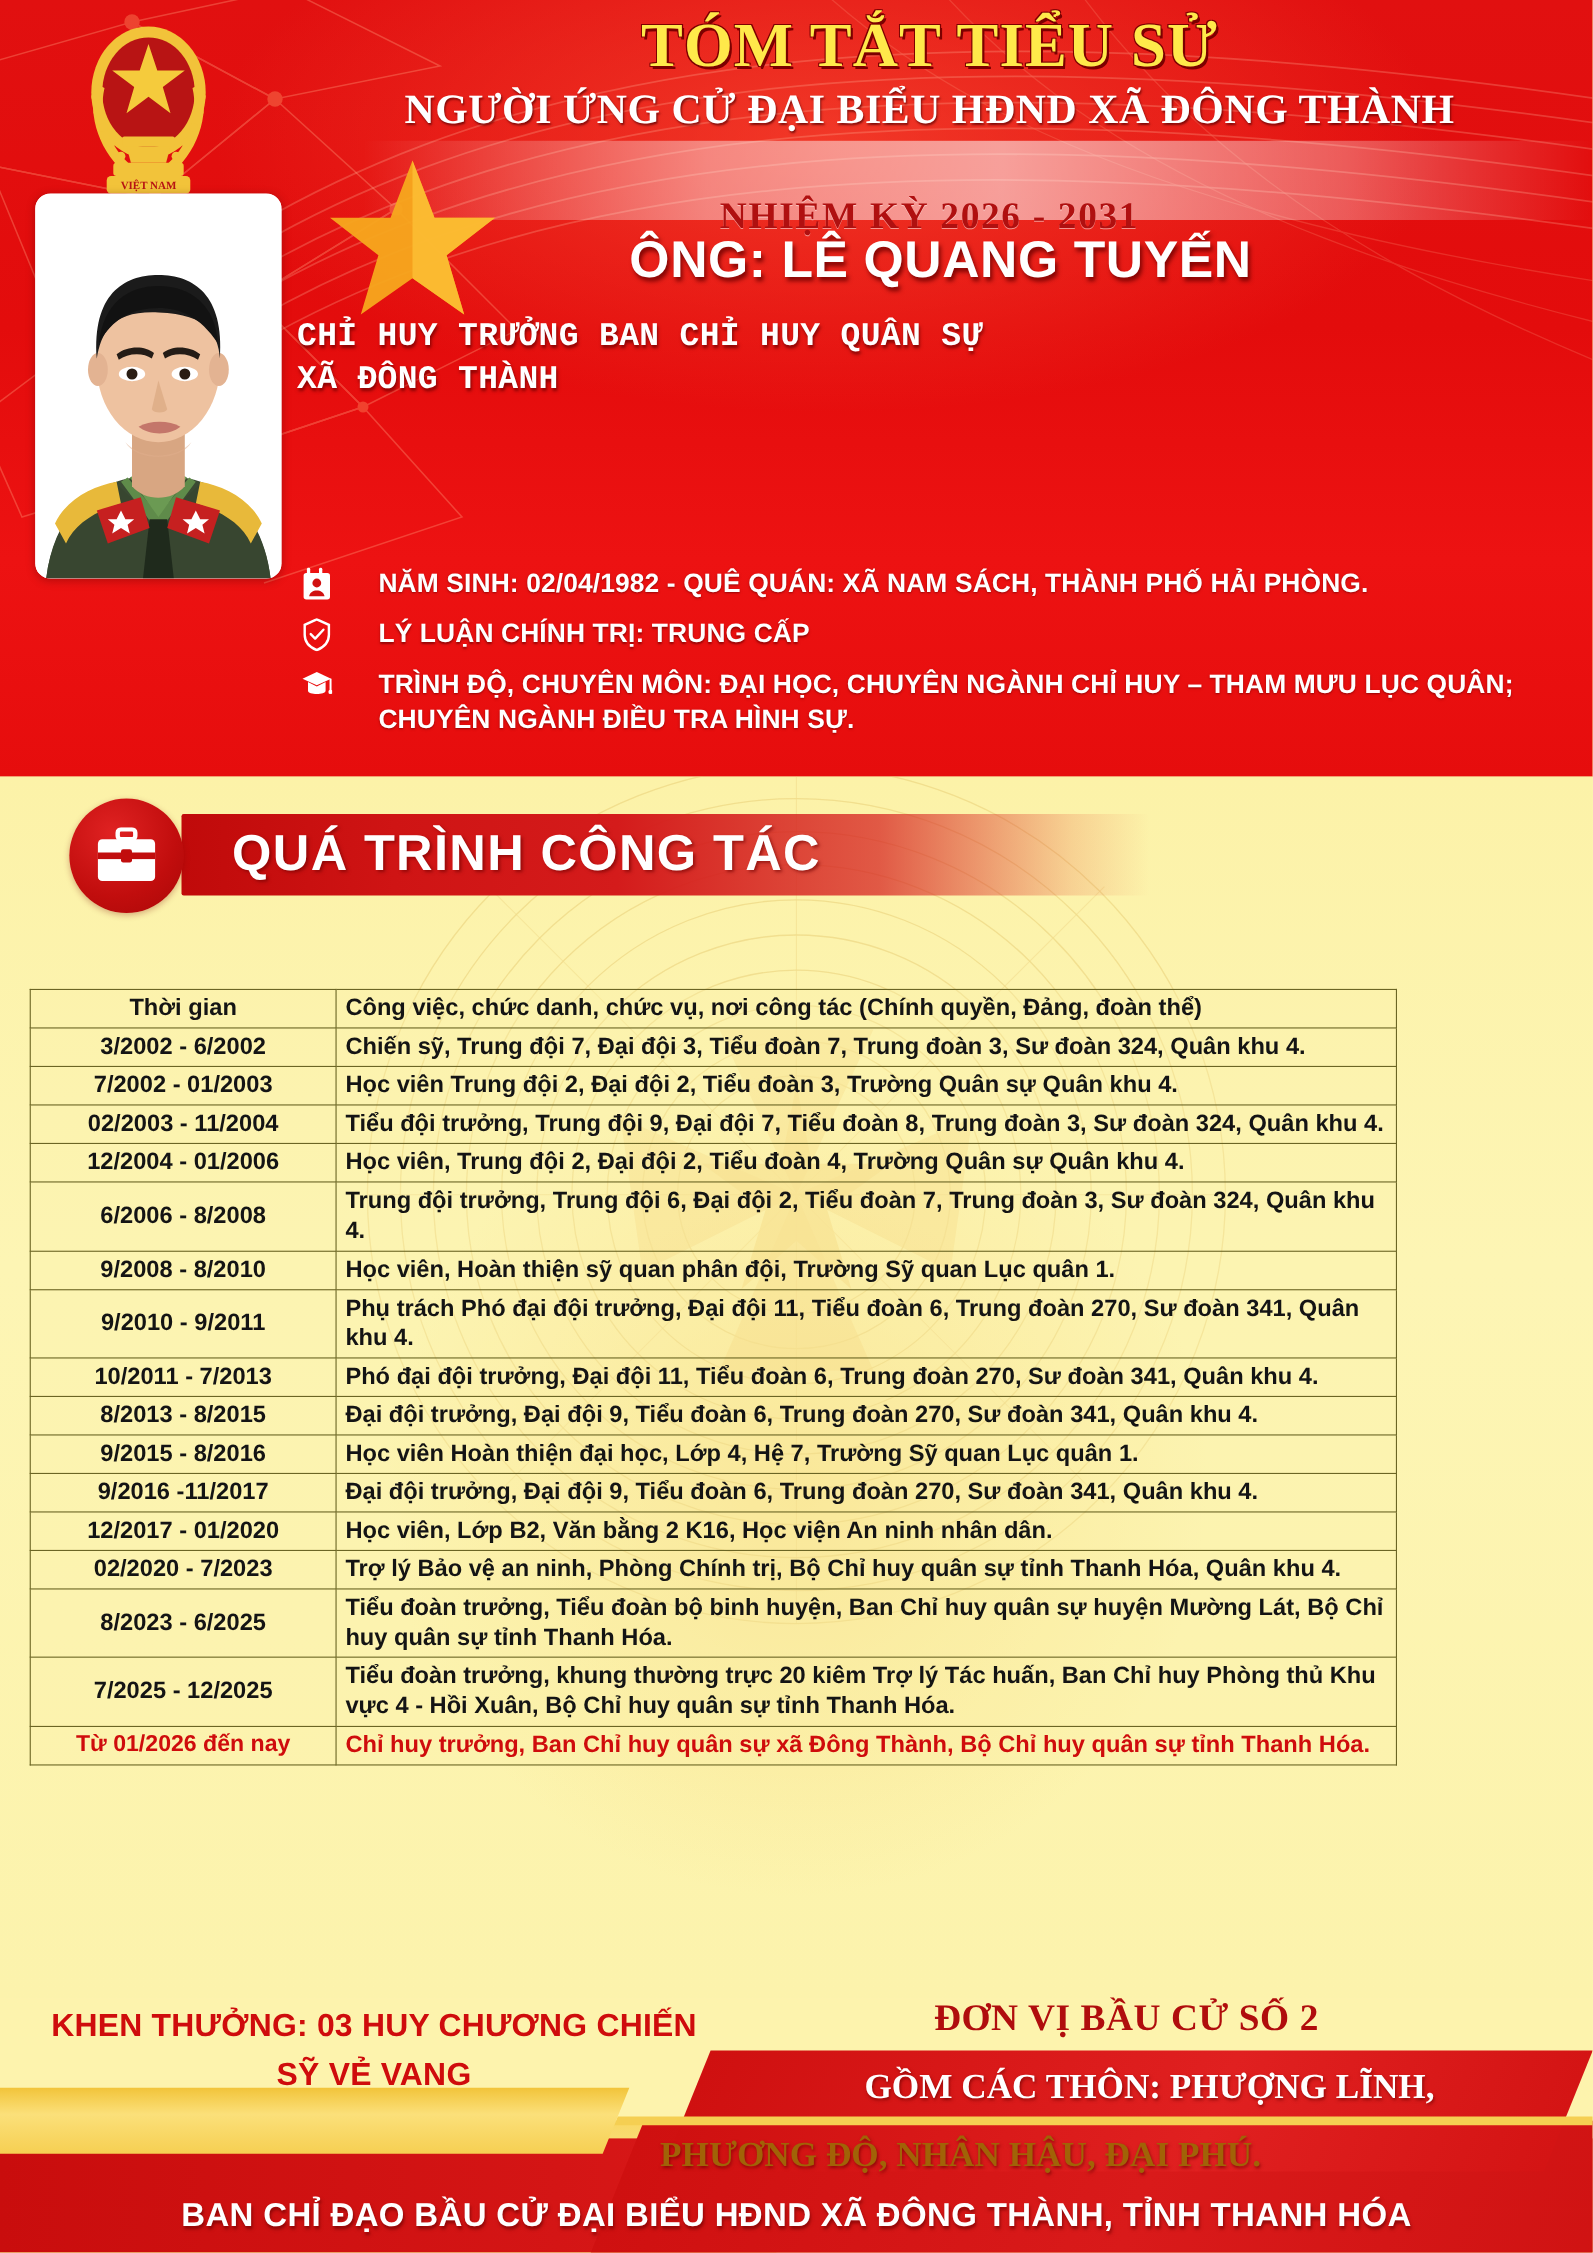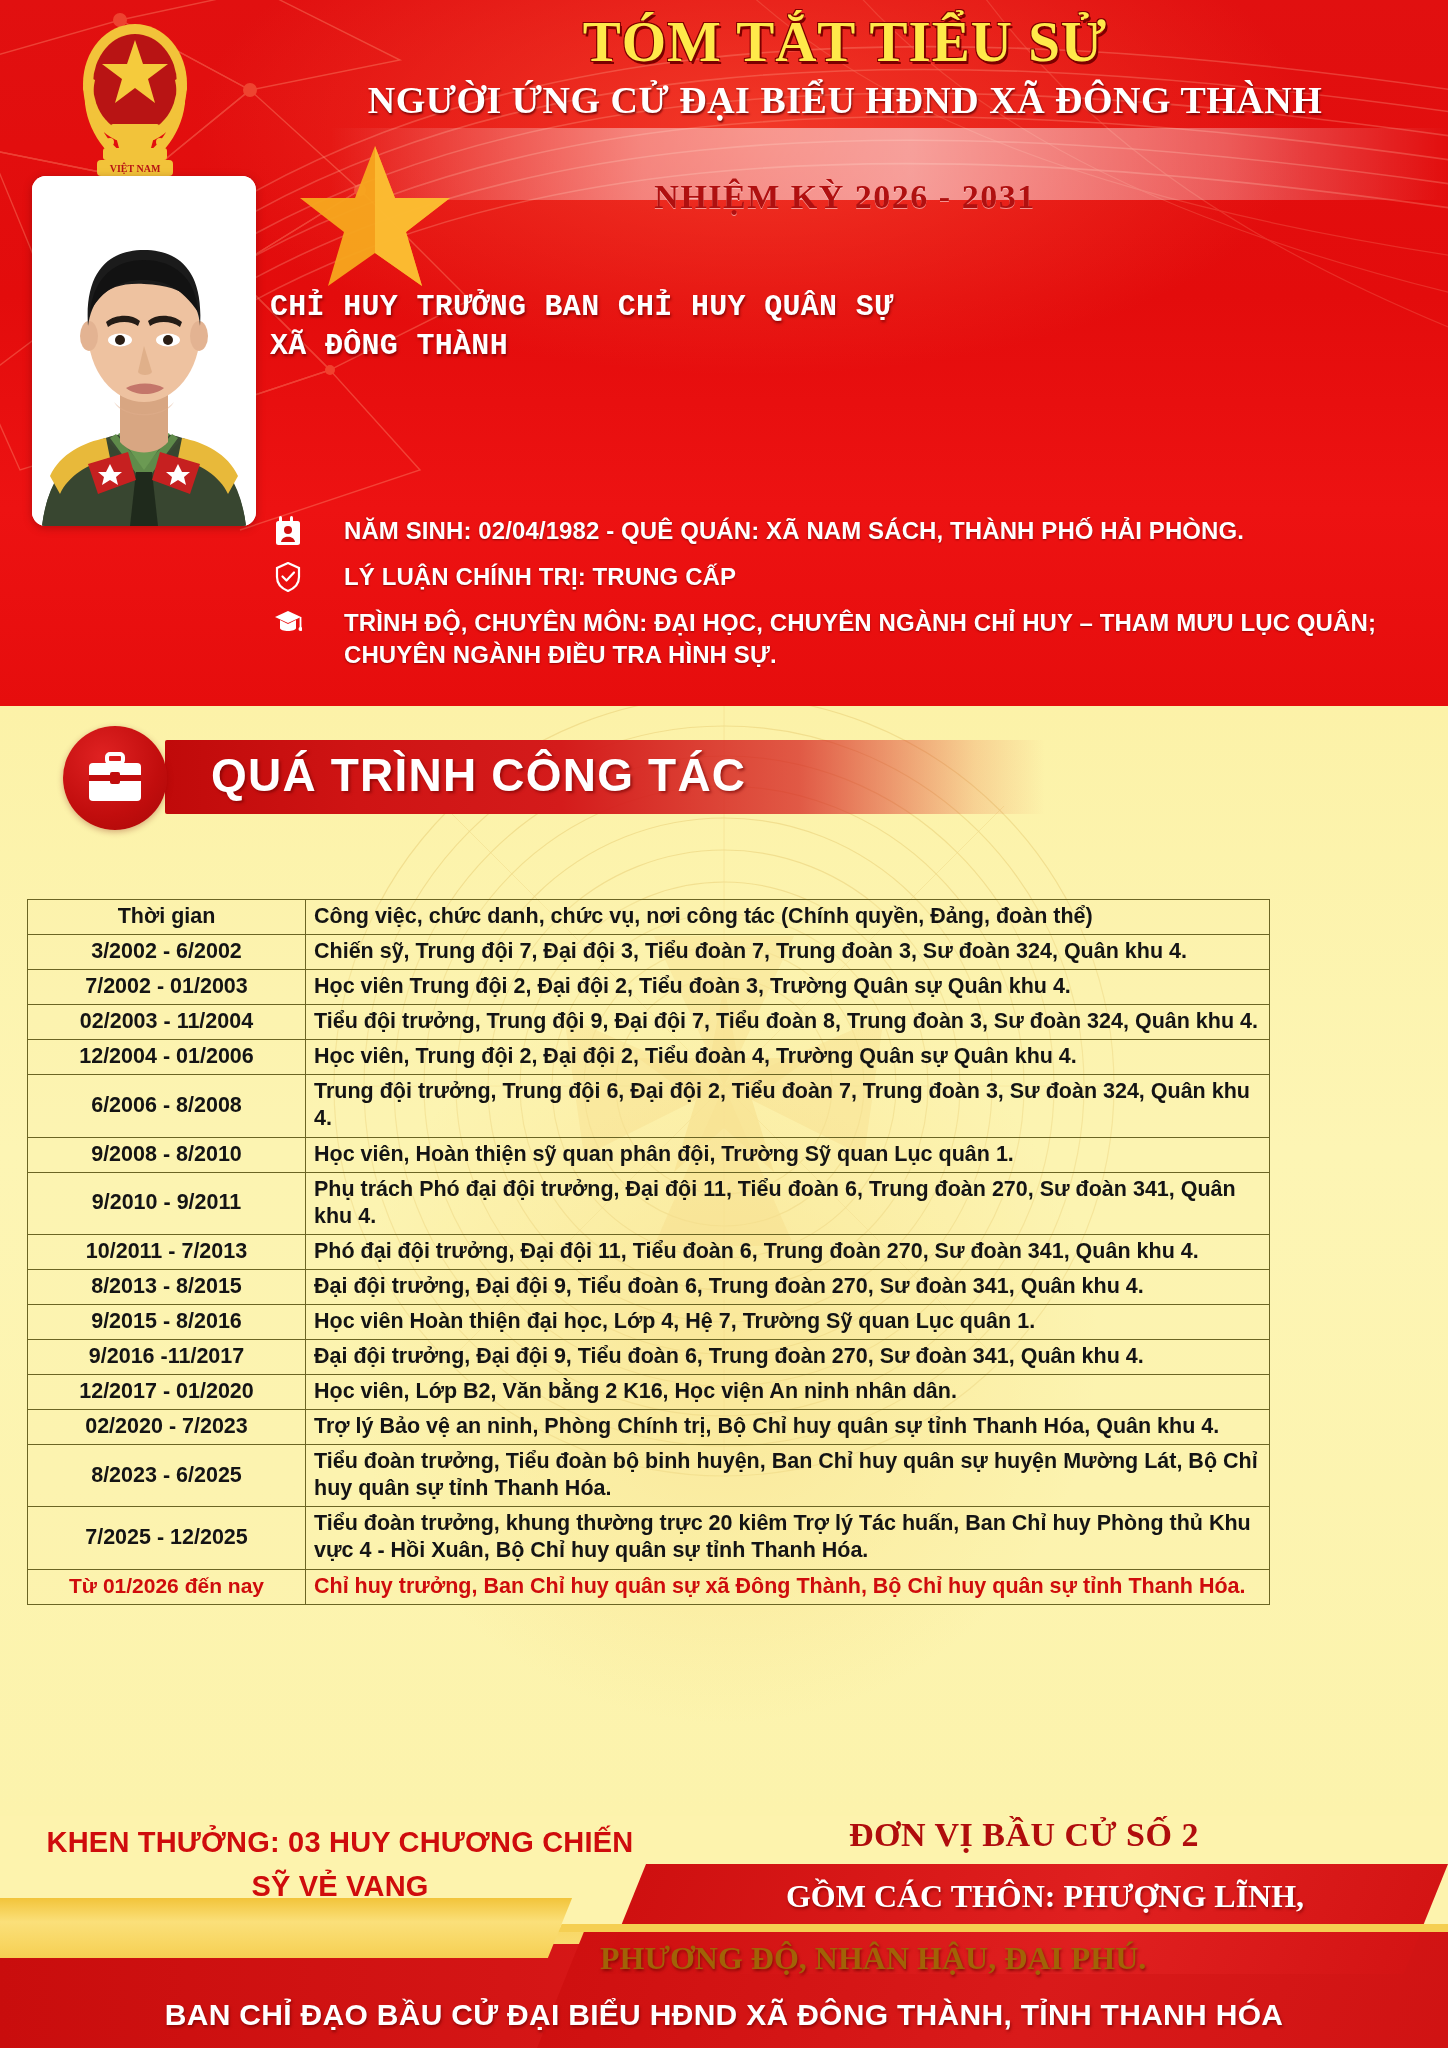--- a/index.html
+++ b/index.html
@@ -391,20 +391,21 @@
     </svg>
 
     <svg class="bigstar" viewBox="0 0 150 150">
       <polygon points="75,6 95,58 150,58 106,92 122,146 75,113 28,146 44,92 0,58 55,58" fill="#f7a81e" opacity="0.95"></polygon>
       <polygon points="75,6 95,58 150,58 106,92 122,146 75,113" fill="#fcbd33" opacity="0.9"></polygon>
     </svg>
 
     <div class="title-main">TÓM TẮT TIỂU SỬ</div>
     <div class="title-sub">NGƯỜI ỨNG CỬ ĐẠI BIỂU HĐND XÃ ĐÔNG THÀNH</div>
     <div class="term">NHIỆM KỲ 2026 - 2031</div>
+    <div class="cand-name">ÔNG: LÊ QUANG TUYẾN</div>
     <div class="cand-pos">
       <div>CHỈ HUY TRƯỞNG BAN CHỈ HUY QUÂN SỰ</div>
       <div>XÃ ĐÔNG THÀNH</div>
     </div>
 
     <div class="photo-frame">
       <svg class="photo-svg" viewBox="0 0 224 350">
         <rect width="224" height="350" fill="#ffffff"></rect>
 
         <path d="M10 350 C 18 282, 62 256, 112 256 C 162 256, 206 282, 214 350 Z" fill="#3a4a33"></path>

